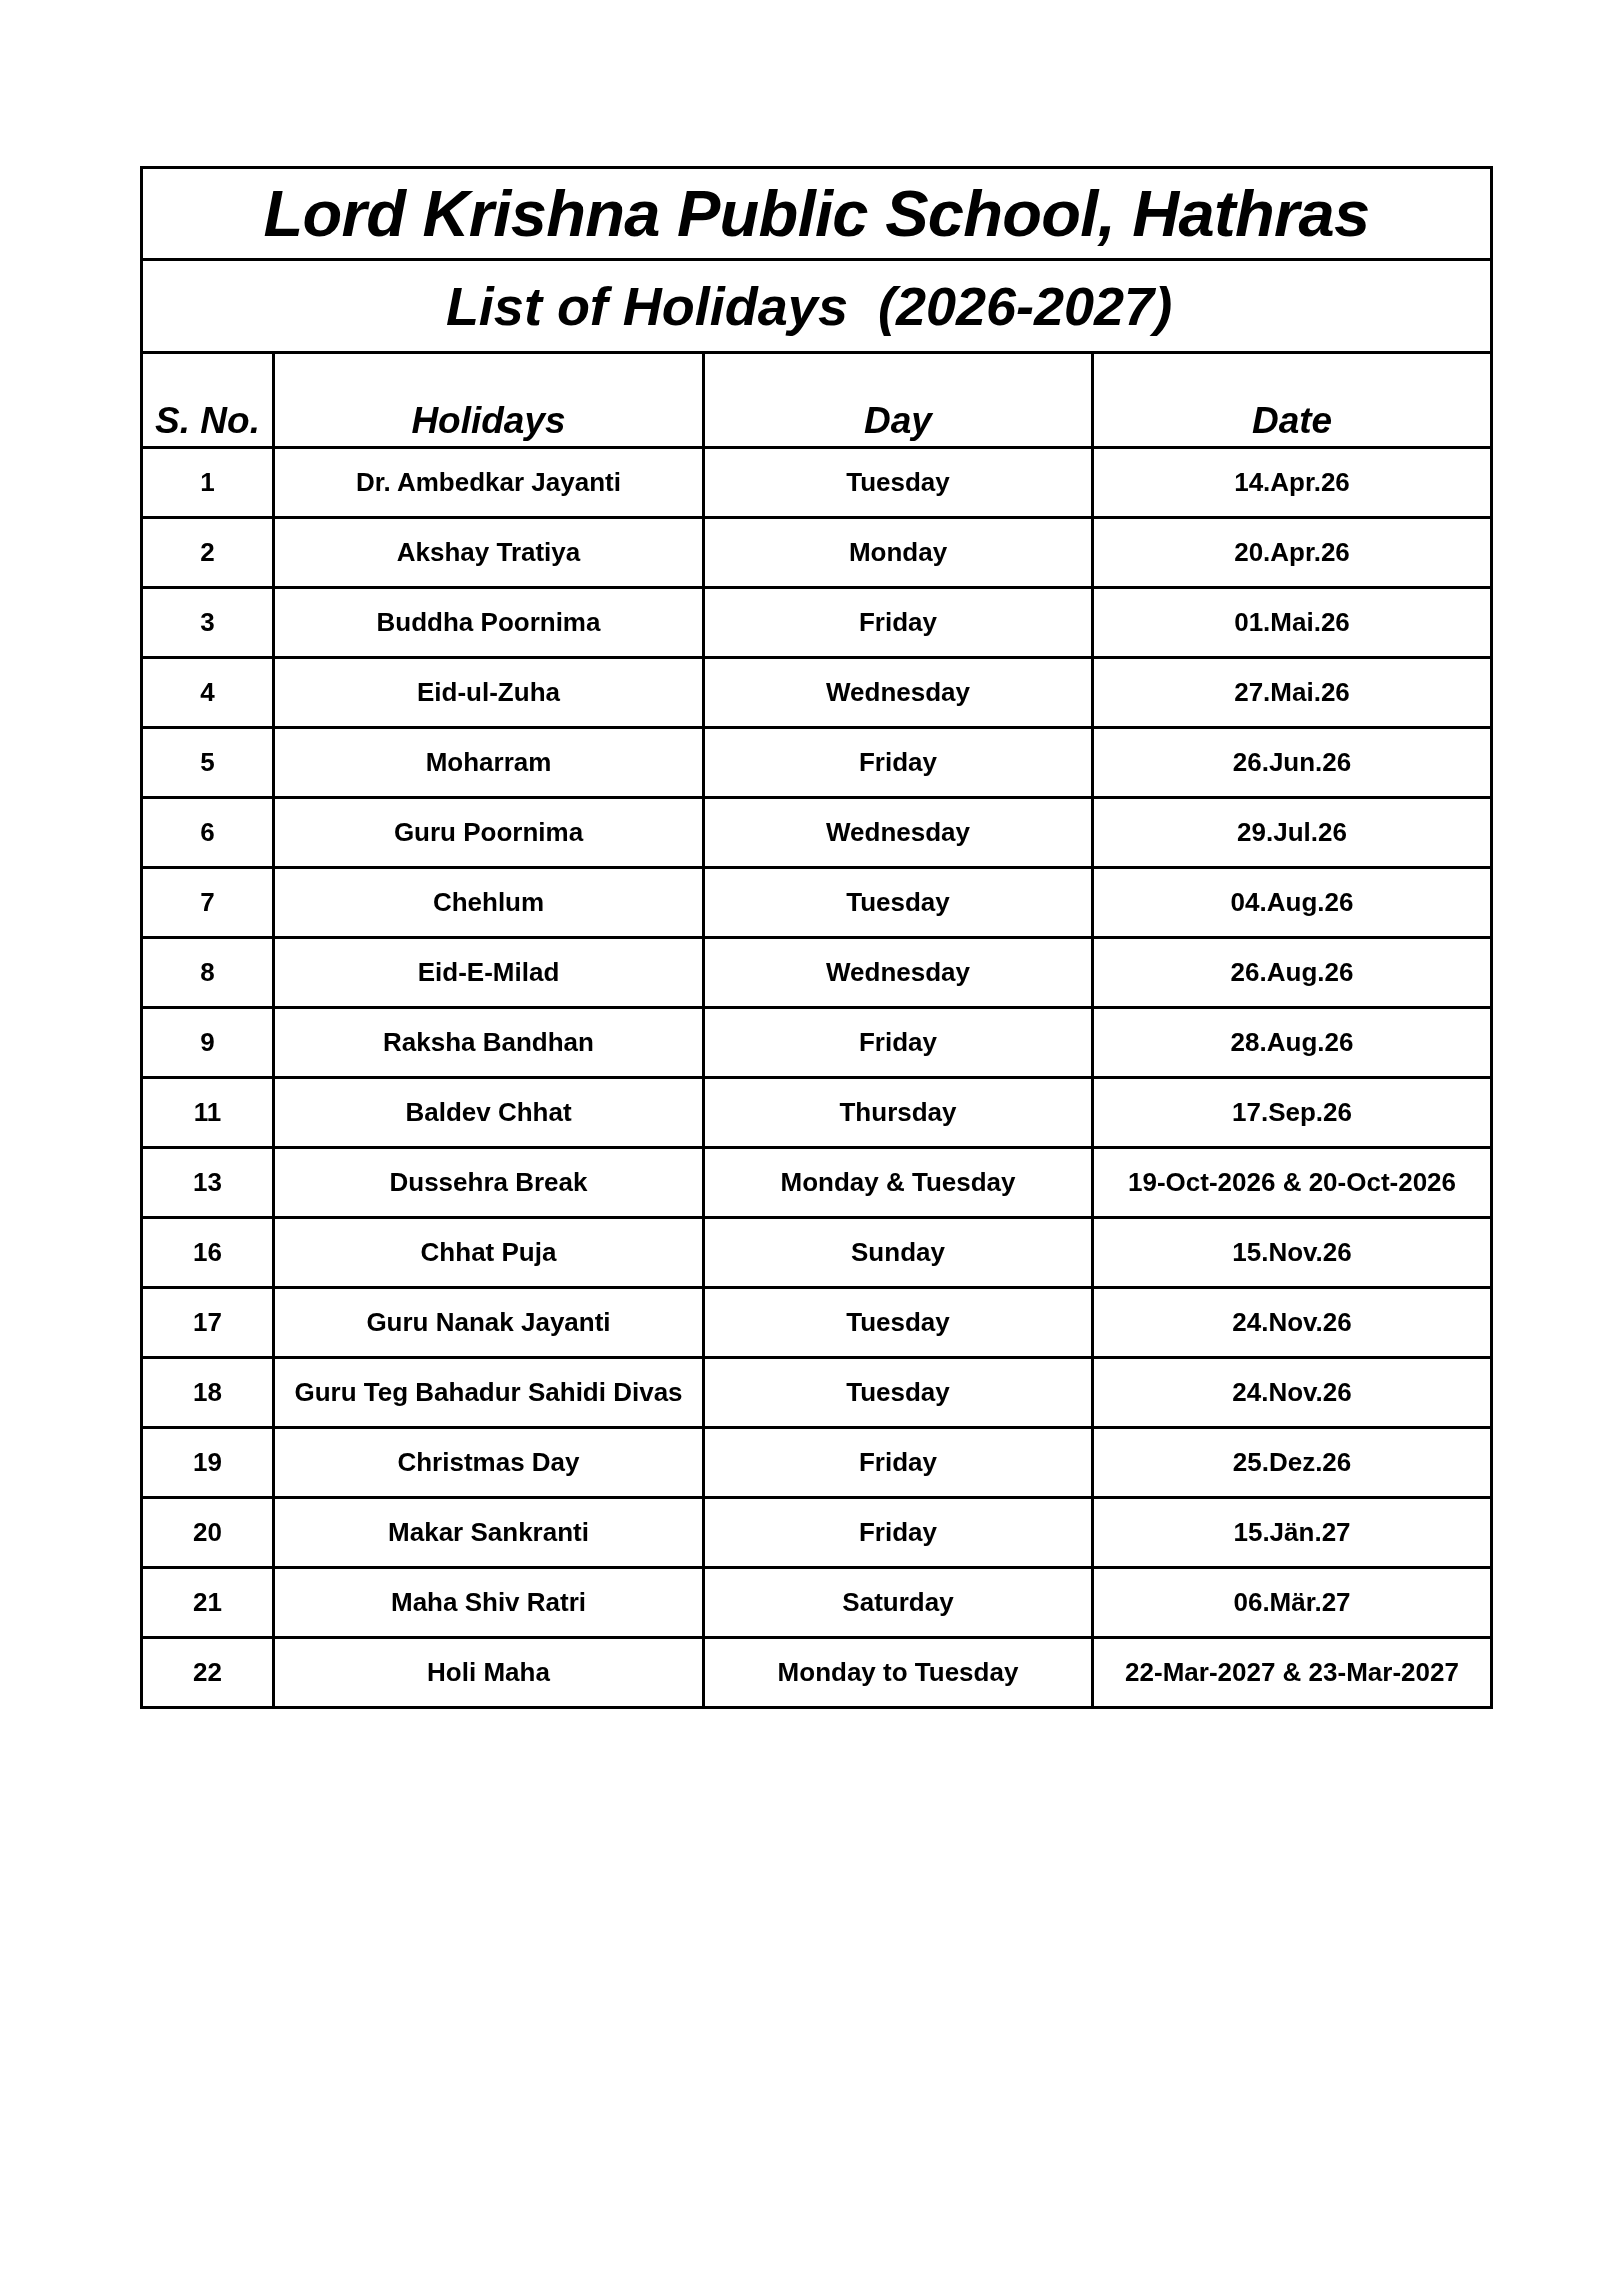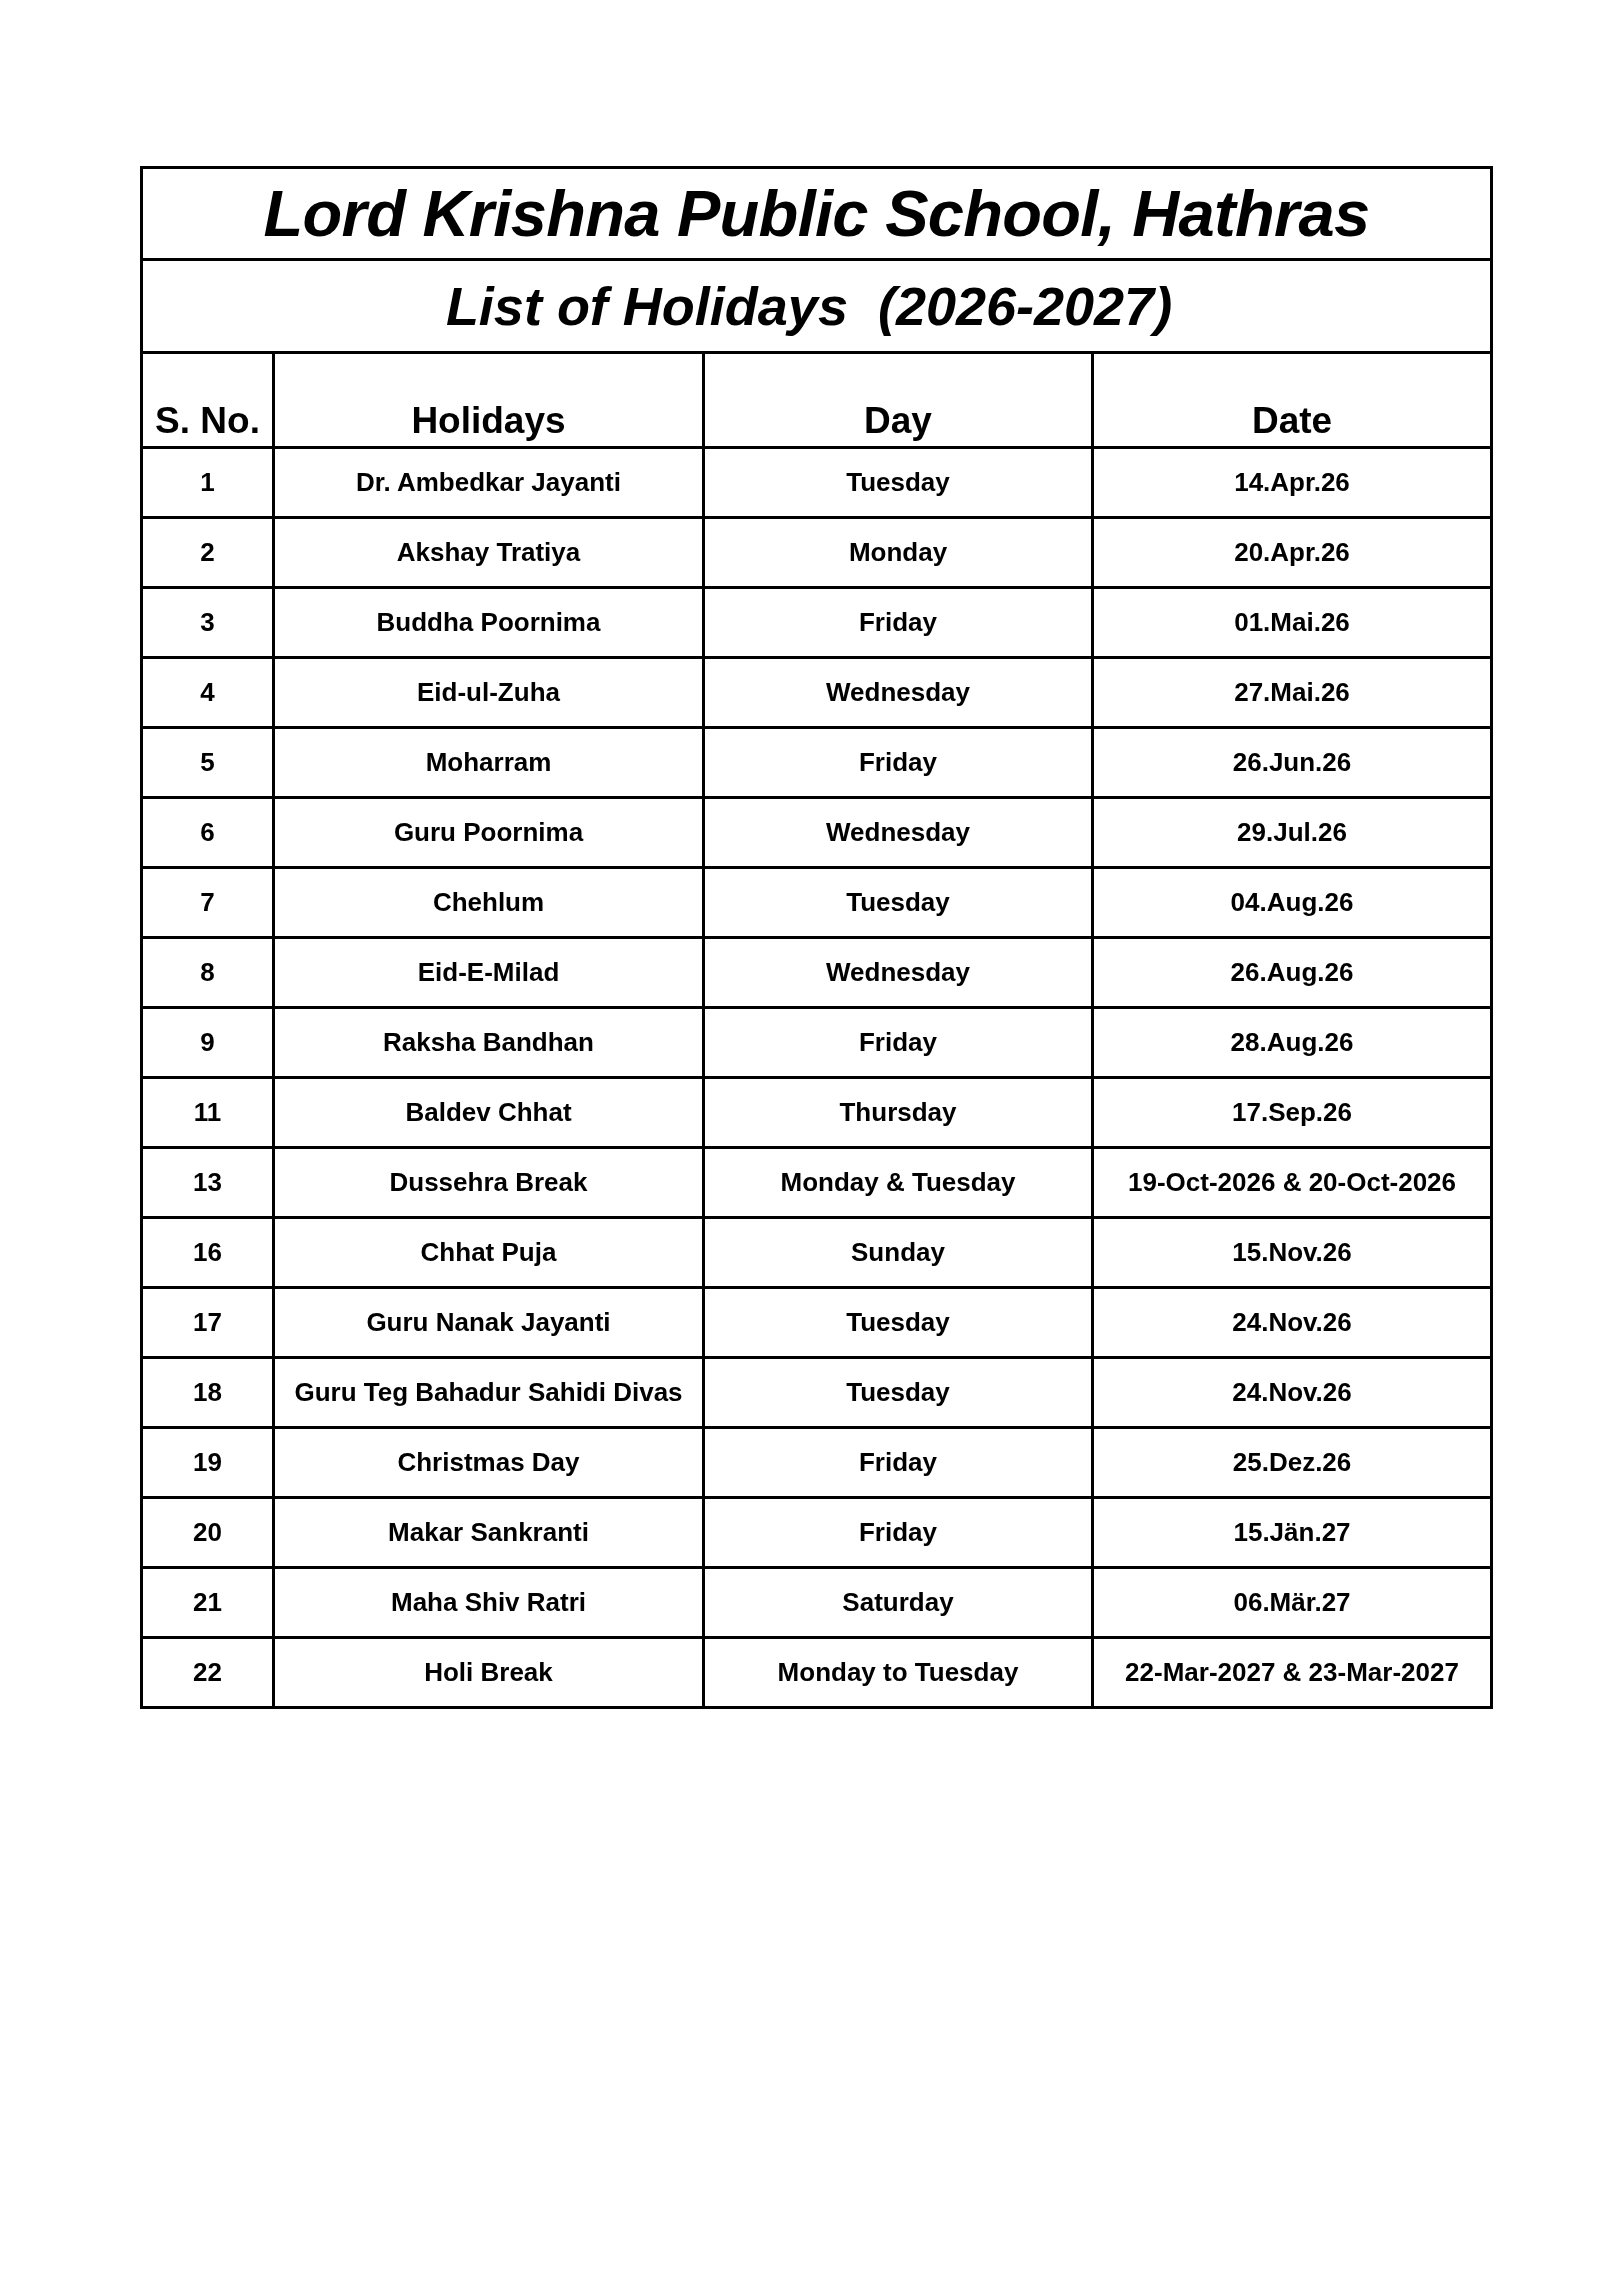--- a/index.html
+++ b/index.html
@@ -4,21 +4,21 @@
 <style>
   html, body { margin: 0; padding: 0; background: #ffffff; }
   body { width: 1623px; height: 2295px; position: relative; overflow: hidden;
          font-family: "Liberation Sans", sans-serif; color: #000000; }
   .sheet { position: absolute; left: 140px; top: 166px; width: 1353px; }
   table { border-collapse: collapse; width: 1353px; table-layout: fixed; }
   td, th { border: 3.3px solid #000; text-align: center; vertical-align: middle; padding: 0; }
   .title-cell { height: 89px; font-size: 65px; font-weight: bold; font-style: italic; letter-spacing: -0.7px; }
   .subtitle-cell { height: 90px; font-size: 54px; font-weight: bold; font-style: italic; }
   .subtitle-cell span { text-decoration-thickness: 3.9px; text-underline-offset: 6.5px; white-space: pre; }
-  .head-cell { height: 88px; font-size: 37px; font-weight: bold; vertical-align: bottom; padding-bottom: 3.9px; }
+  .head-cell { height: 88px; font-size: 37px; font-weight: bold; vertical-align: bottom; padding-bottom: 3.9px; font-style: italic; }
   .row td { height: 67px; font-size: 26px; font-weight: bold; }
   .col-sno { width: 132px; }
   .col-hol { width: 430px; }
   .col-day { width: 389px; }
   .col-date { width: 399px; }
 </style>
 </head>
 <body>
 
 <div class="sheet">
@@ -141,20 +141,20 @@
           <td>15.Jän.27</td>
         </tr>
         <tr class="row">
           <td>21</td>
           <td>Maha Shiv Ratri</td>
           <td>Saturday</td>
           <td>06.Mär.27</td>
         </tr>
         <tr class="row">
           <td>22</td>
-          <td>Holi Break</td>
+          <td>Holi Maha</td>
           <td>Monday to Tuesday</td>
           <td>22-Mar-2027 &amp; 23-Mar-2027</td>
         </tr>
       </tbody>
   </table>
 </div>
 
 
 </body></html>

